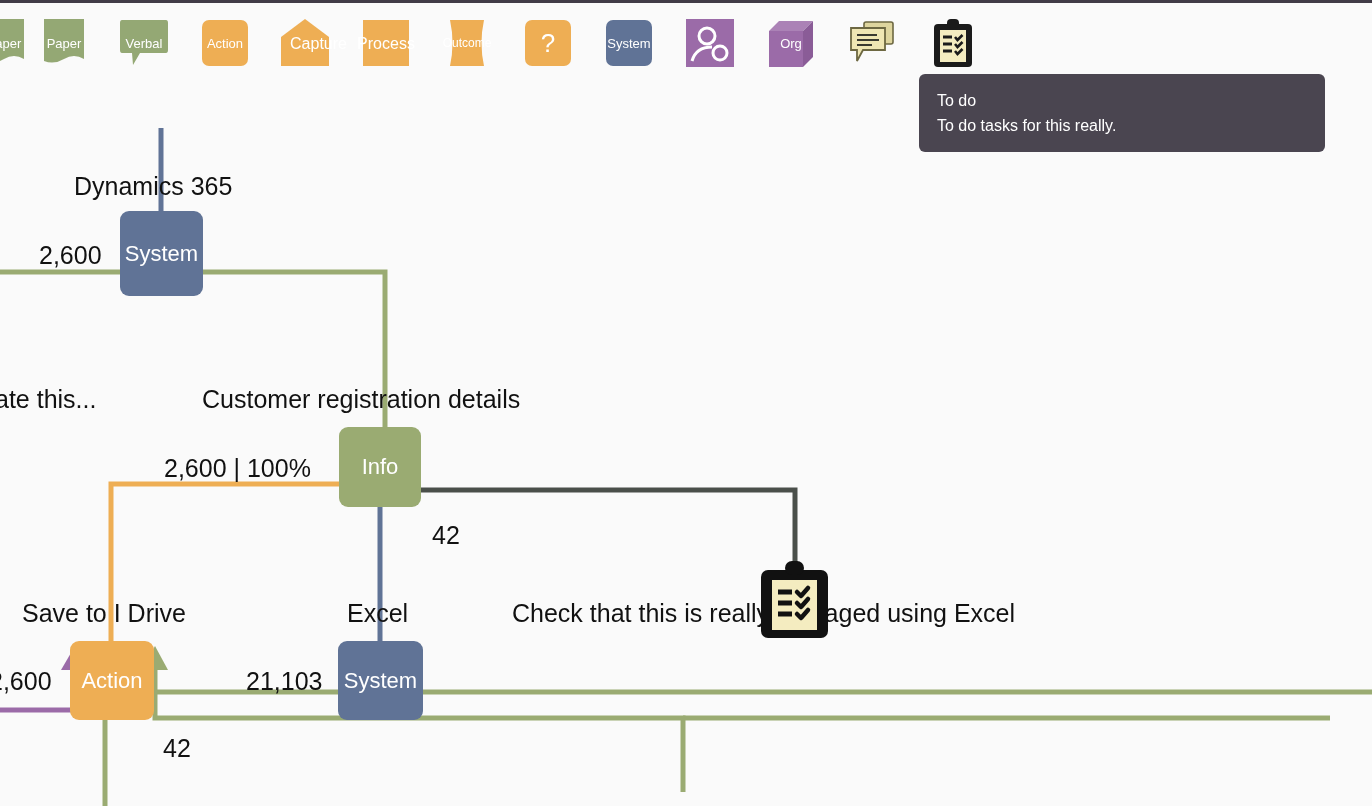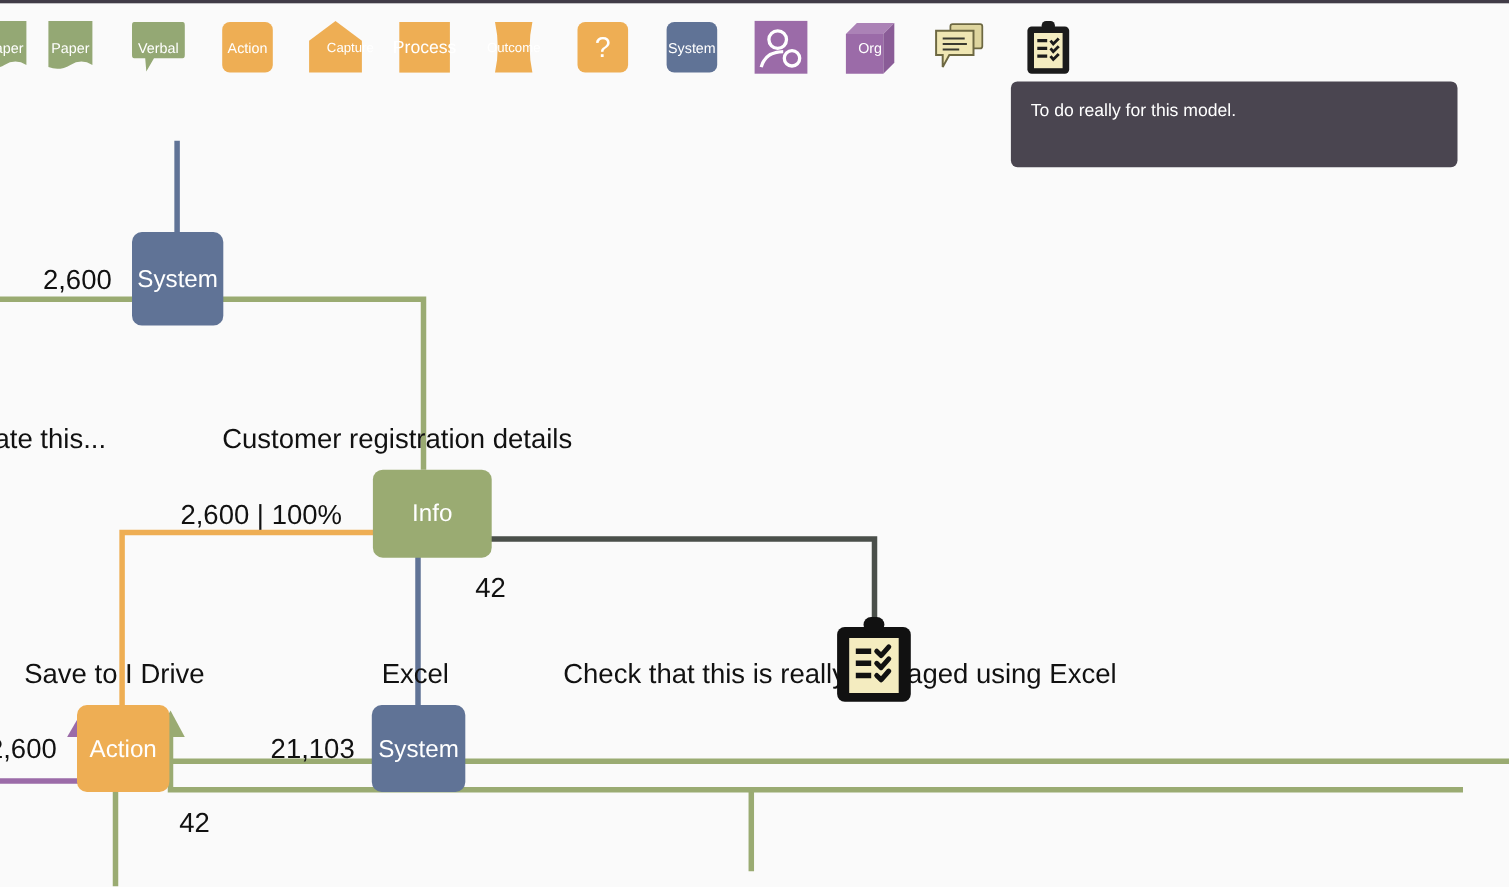--- a/index.html
+++ b/index.html
@@ -85,21 +85,21 @@
     <div class="tool" style="left: 199px;">
       <svg class="shape" viewBox="0 0 52 52">
         <rect x="3" y="3" width="46" height="46" rx="7" fill="#eeae54"></rect>
       </svg>
       <span class="lbl" style="color: rgb(255, 255, 255);">Action</span>
     </div>
     <div class="tool" style="left: 279px;">
       <svg class="shape" viewBox="0 0 52 52">
         <path d="M2,20 L26,2 L50,20 V49 H2 Z" fill="#eeae54"></path>
       </svg>
-      <span class="lbl" style="color: rgb(255, 255, 255); font-size: 12px; margin-left: 27px;">Capture</span>
+      <span class="lbl" style="color: rgb(255, 255, 255); font-size: 16px; margin-left: 27px;">Capture</span>
     </div>
     <div class="tool" style="left: 360px;">
       <svg class="shape" viewBox="0 0 52 52">
         <rect x="3" y="3" width="46" height="46" fill="#eeae54"></rect>
       </svg>
       <span class="lbl" style="color: rgb(255, 255, 255); font-size: 16px;">Process</span>
     </div>
     <div class="tool" style="left: 441px;">
       <svg class="shape" viewBox="0 0 52 52">
         <path d="M9,3 H43 Q38,26 43,49 H9 Q14,26 9,3 Z" fill="#eeae54"></path>
@@ -146,21 +146,22 @@
         <rect x="7" y="7" width="38" height="43" rx="4" fill="#1b1b1b"></rect>
         <rect x="13" y="13" width="26" height="32" fill="#f4ecc0"></rect>
         <rect x="20" y="2" width="12" height="9" rx="4" fill="#1b1b1b"></rect>
         <path d="M16,20 H25 M16,27 H25 M16,34 H25" stroke="#1b1b1b" stroke-width="3"></path>
         <path d="M28,20 l2.5,3 l5,-5 M28,27 l2.5,3 l5,-5 M28,34 l2.5,3 l5,-5" stroke="#1b1b1b" stroke-width="2.6" fill="none"></path>
       </svg>
     </div>
   </div>
 
 <div id="tooltip">
-  <div>To do really for this model.</div>
+  <div>To do</div>
+  <div>To do tasks for this really.</div>
 </div>
 
 <div id="canvas">
   <svg id="wires" viewBox="0 0 1372 726" xmlns="http://www.w3.org/2000/svg">
 
     <path d="M161,131 L161,48" stroke="#607396" stroke-width="5" fill="none"></path>
 
     <path d="M-10,192 L385,192 L385,347" stroke="#9aab72" stroke-width="5" fill="none"></path>
 
     <path d="M111,561 L111,404 L355,404 L355,372" stroke="#eeae54" stroke-width="5" fill="none"></path>
@@ -182,22 +183,23 @@
 
     <path d="M105,590 L105,726" stroke="#9aab72" stroke-width="5" fill="none"></path>
     <path d="M130,590 L130,612 L1382,612" stroke="#9aab72" stroke-width="5" fill="none"></path>
     <path d="M155,590 L155,638 L683,638 L683,712" stroke="#9aab72" stroke-width="5" fill="none"></path>
 
     <path d="M683,638 L1330,638" stroke="#9aab72" stroke-width="5" fill="none"></path>
   </svg>
 <div class="node" style="left: 120px; top: 131px; width: 83px; height: 85px; background: rgb(96, 115, 150);">
       <span>System</span>
     </div>
+    <div class="lab" style="left: 74px; top: 92px;">Dynamics 365</div>
     <div class="num" style="left: 39px; top: 161px;">2,600</div>
-    <div class="node" style="left: 339px; top: 347px; width: 108px; height: 80px; background: rgb(154, 171, 114);">
+    <div class="node" style="left: 339px; top: 347px; width: 82px; height: 80px; background: rgb(154, 171, 114);">
       <span>Info</span>
     </div>
     <div class="lab" style="left: 202px; top: 305px;">Customer registration details</div>
     <div class="num" style="left: 164px; top: 374px;">2,600 | 100%</div>
     <div class="node" style="left: 70px; top: 561px; width: 84px; height: 79px; background: rgb(238, 174, 84);">
       <span>Action</span>
     </div>
     <div class="lab" style="left: 22px; top: 519px;">Save to I Drive</div>
     <div class="num" style="left: -11px; top: 587px;">2,600</div>
     <div class="node" style="left: 338px; top: 561px; width: 85px; height: 79px; background: rgb(96, 115, 150);">

